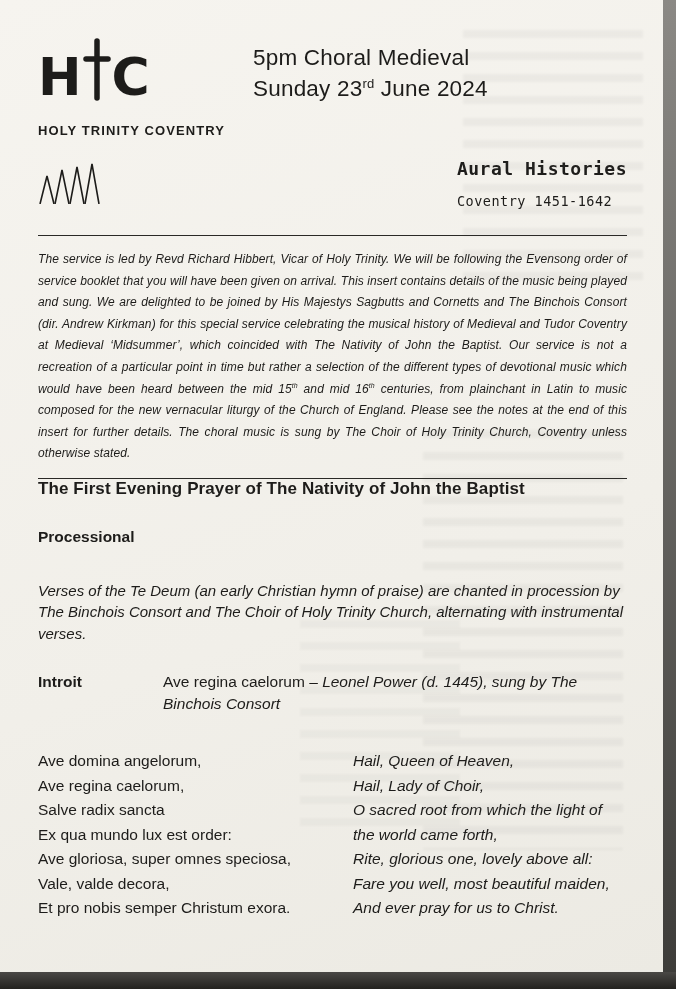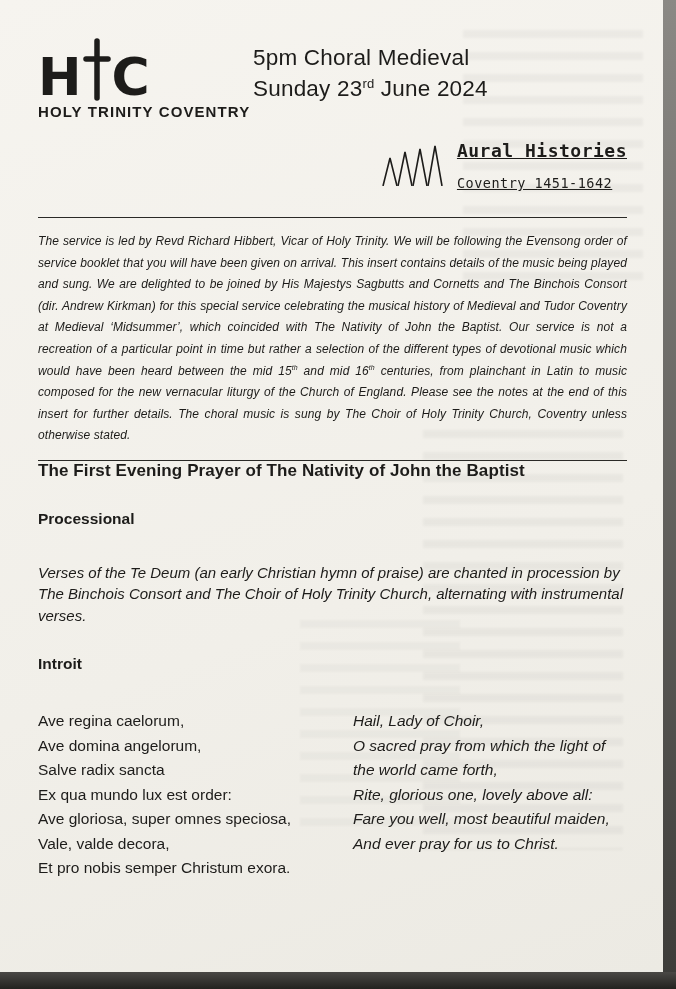--- a/index.html
+++ b/index.html
@@ -25,25 +25,25 @@
   }
   .g1{right:20px;top:30px;width:180px;height:260px;}
   .g2{right:40px;top:430px;width:200px;height:420px;}
   .g3{left:300px;top:620px;width:160px;height:220px;opacity:.035;}
 
   .header-row{display:flex;align-items:flex-start;}
   .logo-block{width:215px;flex:0 0 auto;padding-top:4px;}
   .logo-letters{display:flex;align-items:flex-end;line-height:1;}
   .logo-letters .ltr{font-size:52px;font-weight:600;letter-spacing:-2px;font-family:"DejaVu Sans",sans-serif;}
   .logo-cross{margin:0 1px -2px 3px;}
-  .logo-caption{font-size:15px;font-weight:bold;letter-spacing:1.1px;margin-top:0;}
+  .logo-caption{font-size:13px;font-weight:bold;letter-spacing:1.1px;margin-top:20px;}
   .header-text{font-size:22.5px;line-height:31px;padding-top:8px;letter-spacing:.2px;}
   sup{font-size:58%;vertical-align:super;line-height:0;}
 
-  .aural{display:flex;justify-content:flex-end;align-items:center;margin-top:20px;text-decoration:underline;}
+  .aural{display:flex;justify-content:space-between;align-items:center;margin-top:20px;}
   .aural-spires{margin-right:10px;margin-top:2px;}
   .aural-text{font-family:"DejaVu Sans Mono",monospace;}
   .aural-title{font-size:18px;font-weight:bold;letter-spacing:.5px;}
   .aural-sub{font-size:13.5px;margin-top:14px;letter-spacing:.5px;}
 
   .rule{border:none;border-top:1.3px solid #2a2926;margin:0;}
   .rule1{margin-top:26px;}
   .rule2{margin-top:13px;}
 
   .intro{
@@ -119,35 +119,37 @@
   <div class="section-heading">The First Evening Prayer of The Nativity of John the Baptist</div>
 
   <div class="def-row">
     <div class="def-label">Processional</div>
   </div>
 
   <p class="verses-note">Verses of the Te Deum (an early Christian hymn of praise) are chanted in procession by The Binchois Consort and The Choir of Holy Trinity Church, alternating with instrumental verses.</p>
 
   <div class="def-row">
     <div class="def-label">Introit</div>
+    <div><span>Ave regina caelorum – </span><span class="italic">Leonel Power (d. 1445), sung by The Binchois Consort</span></div>
   </div>
 
   <div class="columns">
     <div class="col-latin">
+      <div>Ave domina angelorum,</div>
       <div>Ave regina caelorum,</div>
-      <div>Ave domina angelorum,</div>
       <div>Salve radix sancta</div>
       <div>Ex qua mundo lux est order:</div>
       <div>Ave gloriosa, super omnes speciosa,</div>
       <div>Vale, valde decora,</div>
       <div>Et pro nobis semper Christum exora.</div>
     </div>
     <div class="col-english">
+      <div>Hail, Queen of Heaven,</div>
       <div>Hail, Lady of Choir,</div>
-      <div>O sacred pray from which the light of</div>
+      <div>O sacred root from which the light of</div>
       <div>the world came forth,</div>
       <div>Rite, glorious one, lovely above all:</div>
       <div>Fare you well, most beautiful maiden,</div>
       <div>And ever pray for us to Christ.</div>
     </div>
   </div>
 
 </div>
 
 <div class="scan-right"></div>

